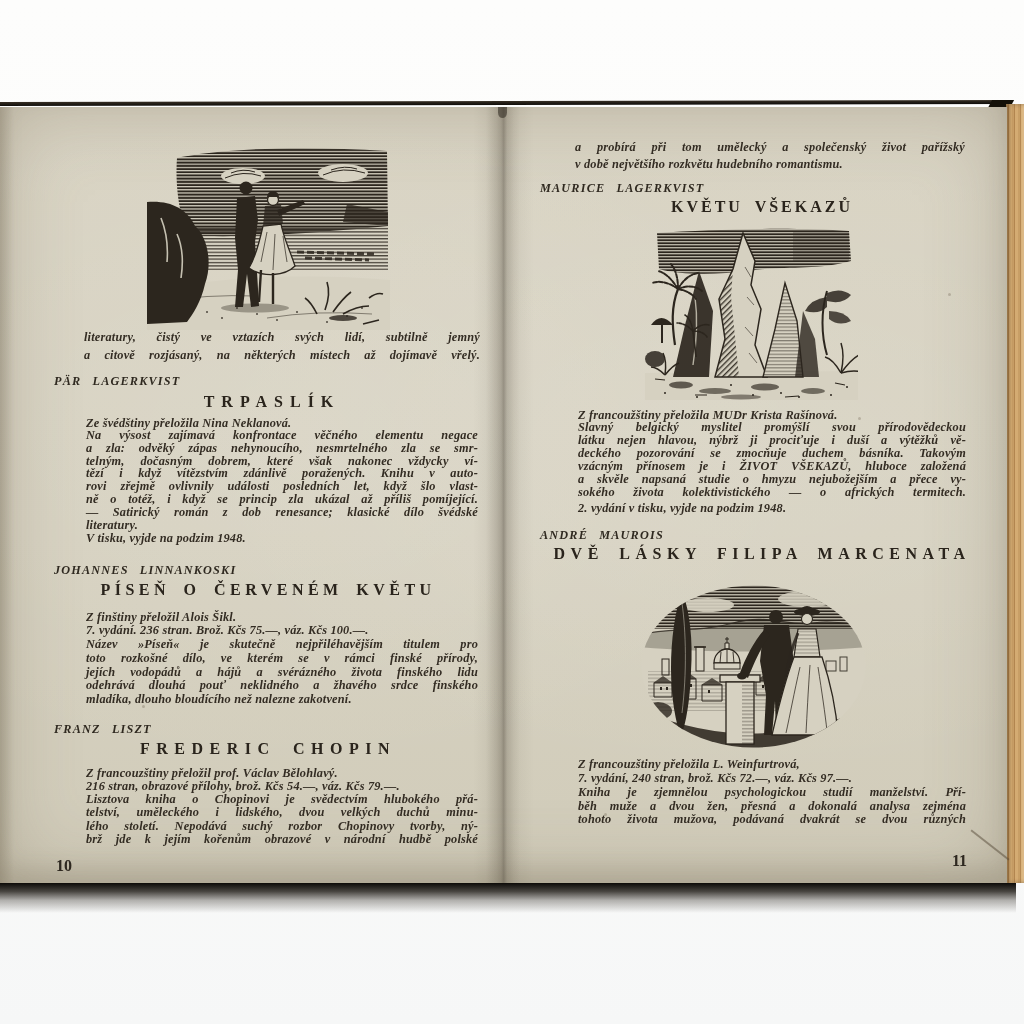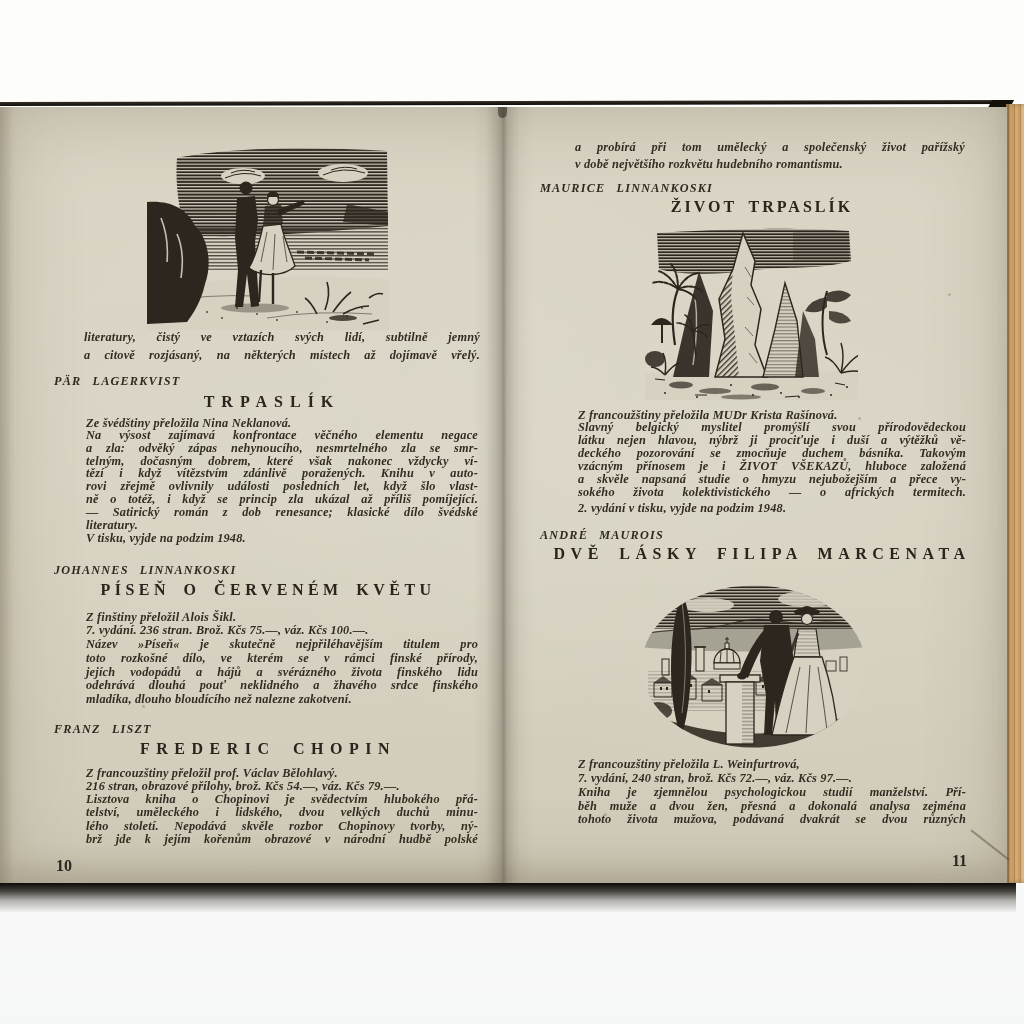--- a/index.html
+++ b/index.html
@@ -160,36 +160,36 @@
       <div class="tline jend">mladíka, dlouho bloudícího než nalezne zakotvení.</div>
     </div>
 
     <div class="abs author" style="left:54px;top:615px">FRANZ LISZT</div>
     <div class="abs title ls65" style="left:64px;top:633px;width:408px">FREDERIC CHOPIN</div>
     <div class="abs tline" style="left:86px;top:659px;width:392px">Z francouzštiny přeložil prof. Václav Bělohlavý.</div>
     <div class="abs tline ital" style="left:86px;top:672px;width:392px">216 stran, obrazové přílohy, brož. Kčs 54.—, váz. Kčs 79.—.</div>
     <div class="abs" style="left:86px;top:686px;width:392px;line-height:13.4px">
       <div class="tline jl">Lisztova kniha o Chopinovi je svědectvím hlubokého přá-</div>
       <div class="tline jl">telství, uměleckého i lidského, dvou velkých duchů minu-</div>
-      <div class="tline jl">lého století. Nepodává skvěle rozbor Chopinovy tvorby, ný-</div>
+      <div class="tline jl">lého století. Nepodává suchý rozbor Chopinovy tvorby, ný-</div>
       <div class="tline jl">brž jde k jejím kořenům obrazové v národní hudbě polské</div>
     </div>
 
     <div class="abs pagenum" style="left:56px;top:750px">10</div>
   </div>
 
   <div>
 
     <div class="abs" style="left:575px;top:32px;width:390px;line-height:17px">
       <div class="tline jl">a probírá při tom umělecký a společenský život pařížský</div>
       <div class="tline jend">v době největšího rozkvětu hudebního romantismu.</div>
     </div>
 
-    <div class="abs author" style="left:540px;top:74px">MAURICE LINNANKOSKI</div>
-    <div class="abs title ls3" style="left:550px;top:91px;width:424px">ŽIVOT TRPASLÍK</div>
+    <div class="abs author" style="left:540px;top:74px">MAURICE LAGERKVIST</div>
+    <div class="abs title ls3" style="left:550px;top:91px;width:424px">KVĚTU VŠEKAZŮ</div>
 
     <div class="abs" style="left:645px;top:120px;width:213px;height:173px">
       <svg viewBox="0 0 213 173" width="213" height="173">
         <defs>
           <pattern id="w2sky" width="3.4" height="3" patternUnits="userSpaceOnUse">
               <rect y="0.3" width="3.4" height="1.9" fill="#2c261e"></rect>
             </pattern>
           <pattern id="w2med" width="4" height="3.4" patternUnits="userSpaceOnUse">
               <rect y="1" width="4" height="1" fill="#2c261e"></rect>
             </pattern>

